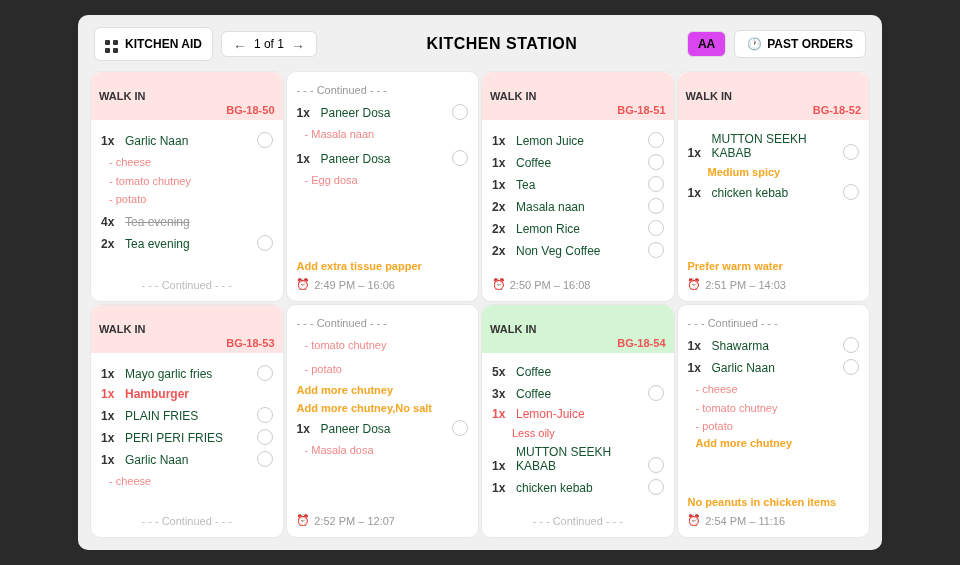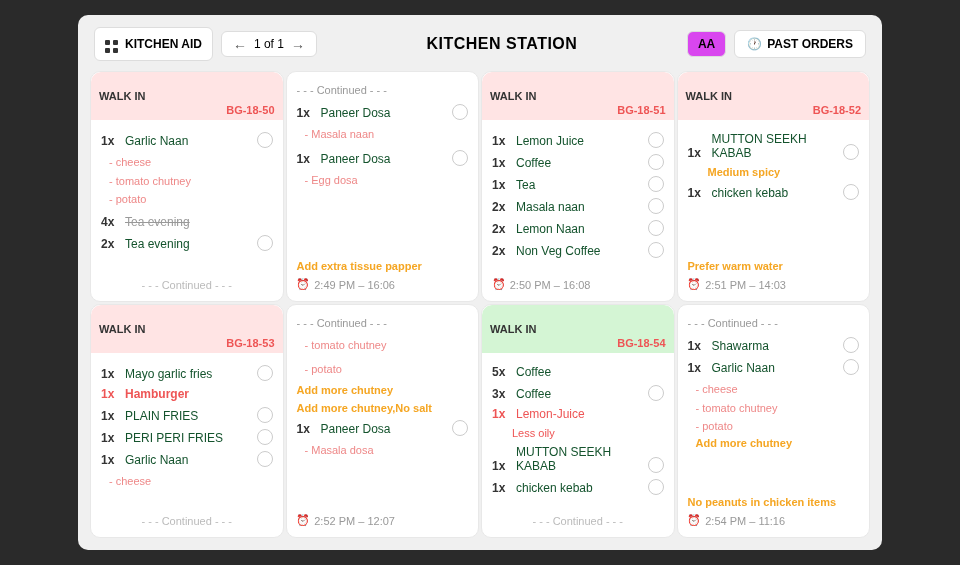--- a/index.html
+++ b/index.html
@@ -342,21 +342,21 @@
         <span class="item-name">Tea</span>
         <span class="circle-check"></span>
       </div>
       <div class="order-row">
         <span class="qty">2x</span>
         <span class="item-name">Masala naan</span>
         <span class="circle-check"></span>
       </div>
       <div class="order-row">
         <span class="qty">2x</span>
-        <span class="item-name">Lemon Naan</span>
+        <span class="item-name">Lemon Rice</span>
         <span class="circle-check"></span>
       </div>
       <div class="order-row">
         <span class="qty">2x</span>
         <span class="item-name">Non Veg Coffee</span>
         <span class="circle-check"></span>
       </div>
       <div class="spacer"></div>
       <div class="card-footer">
         <span class="clock-icon">⏰</span>

